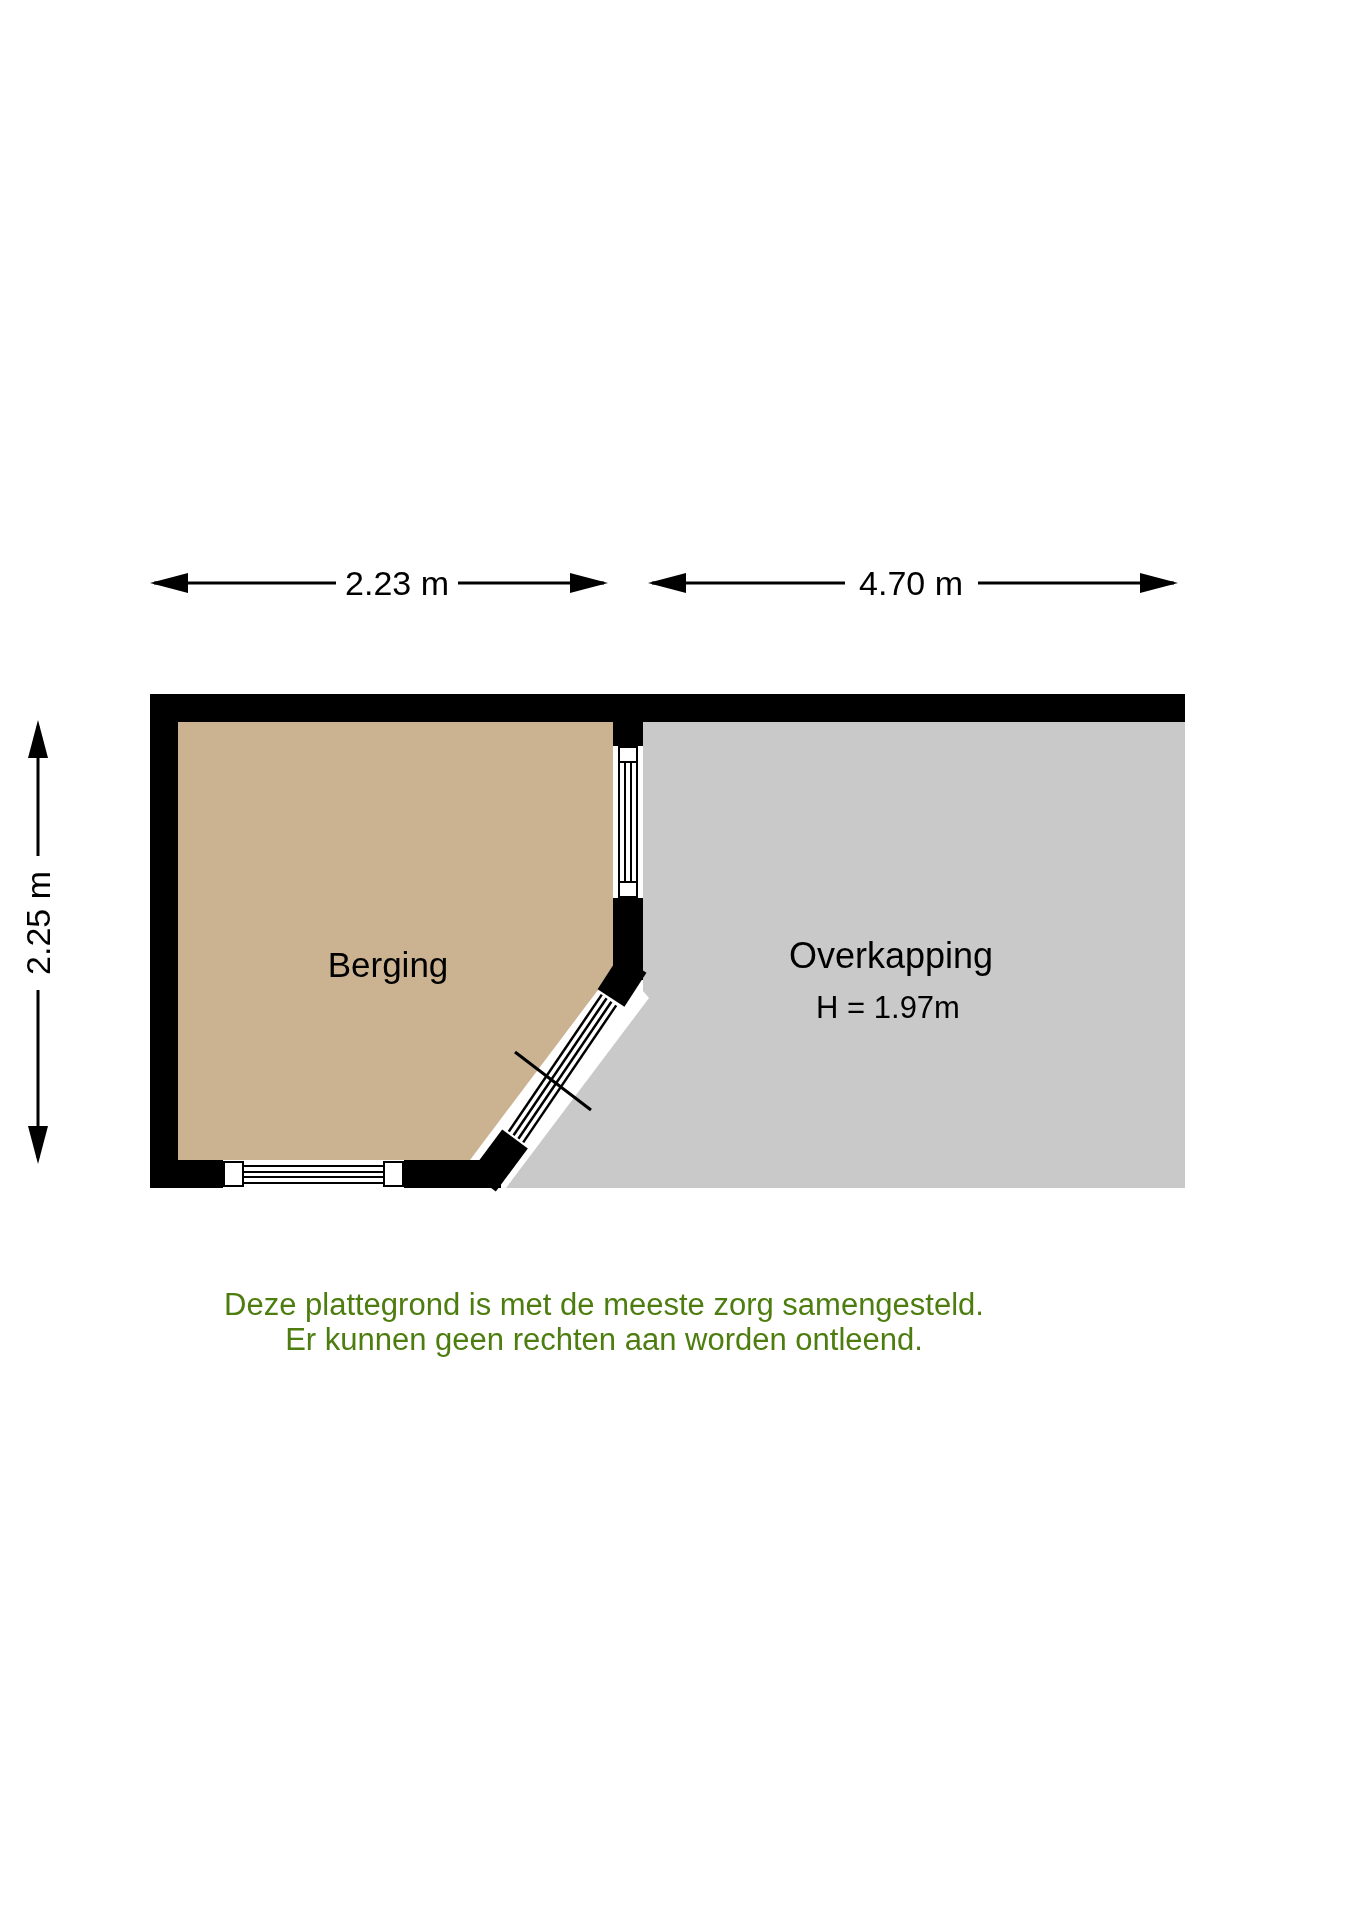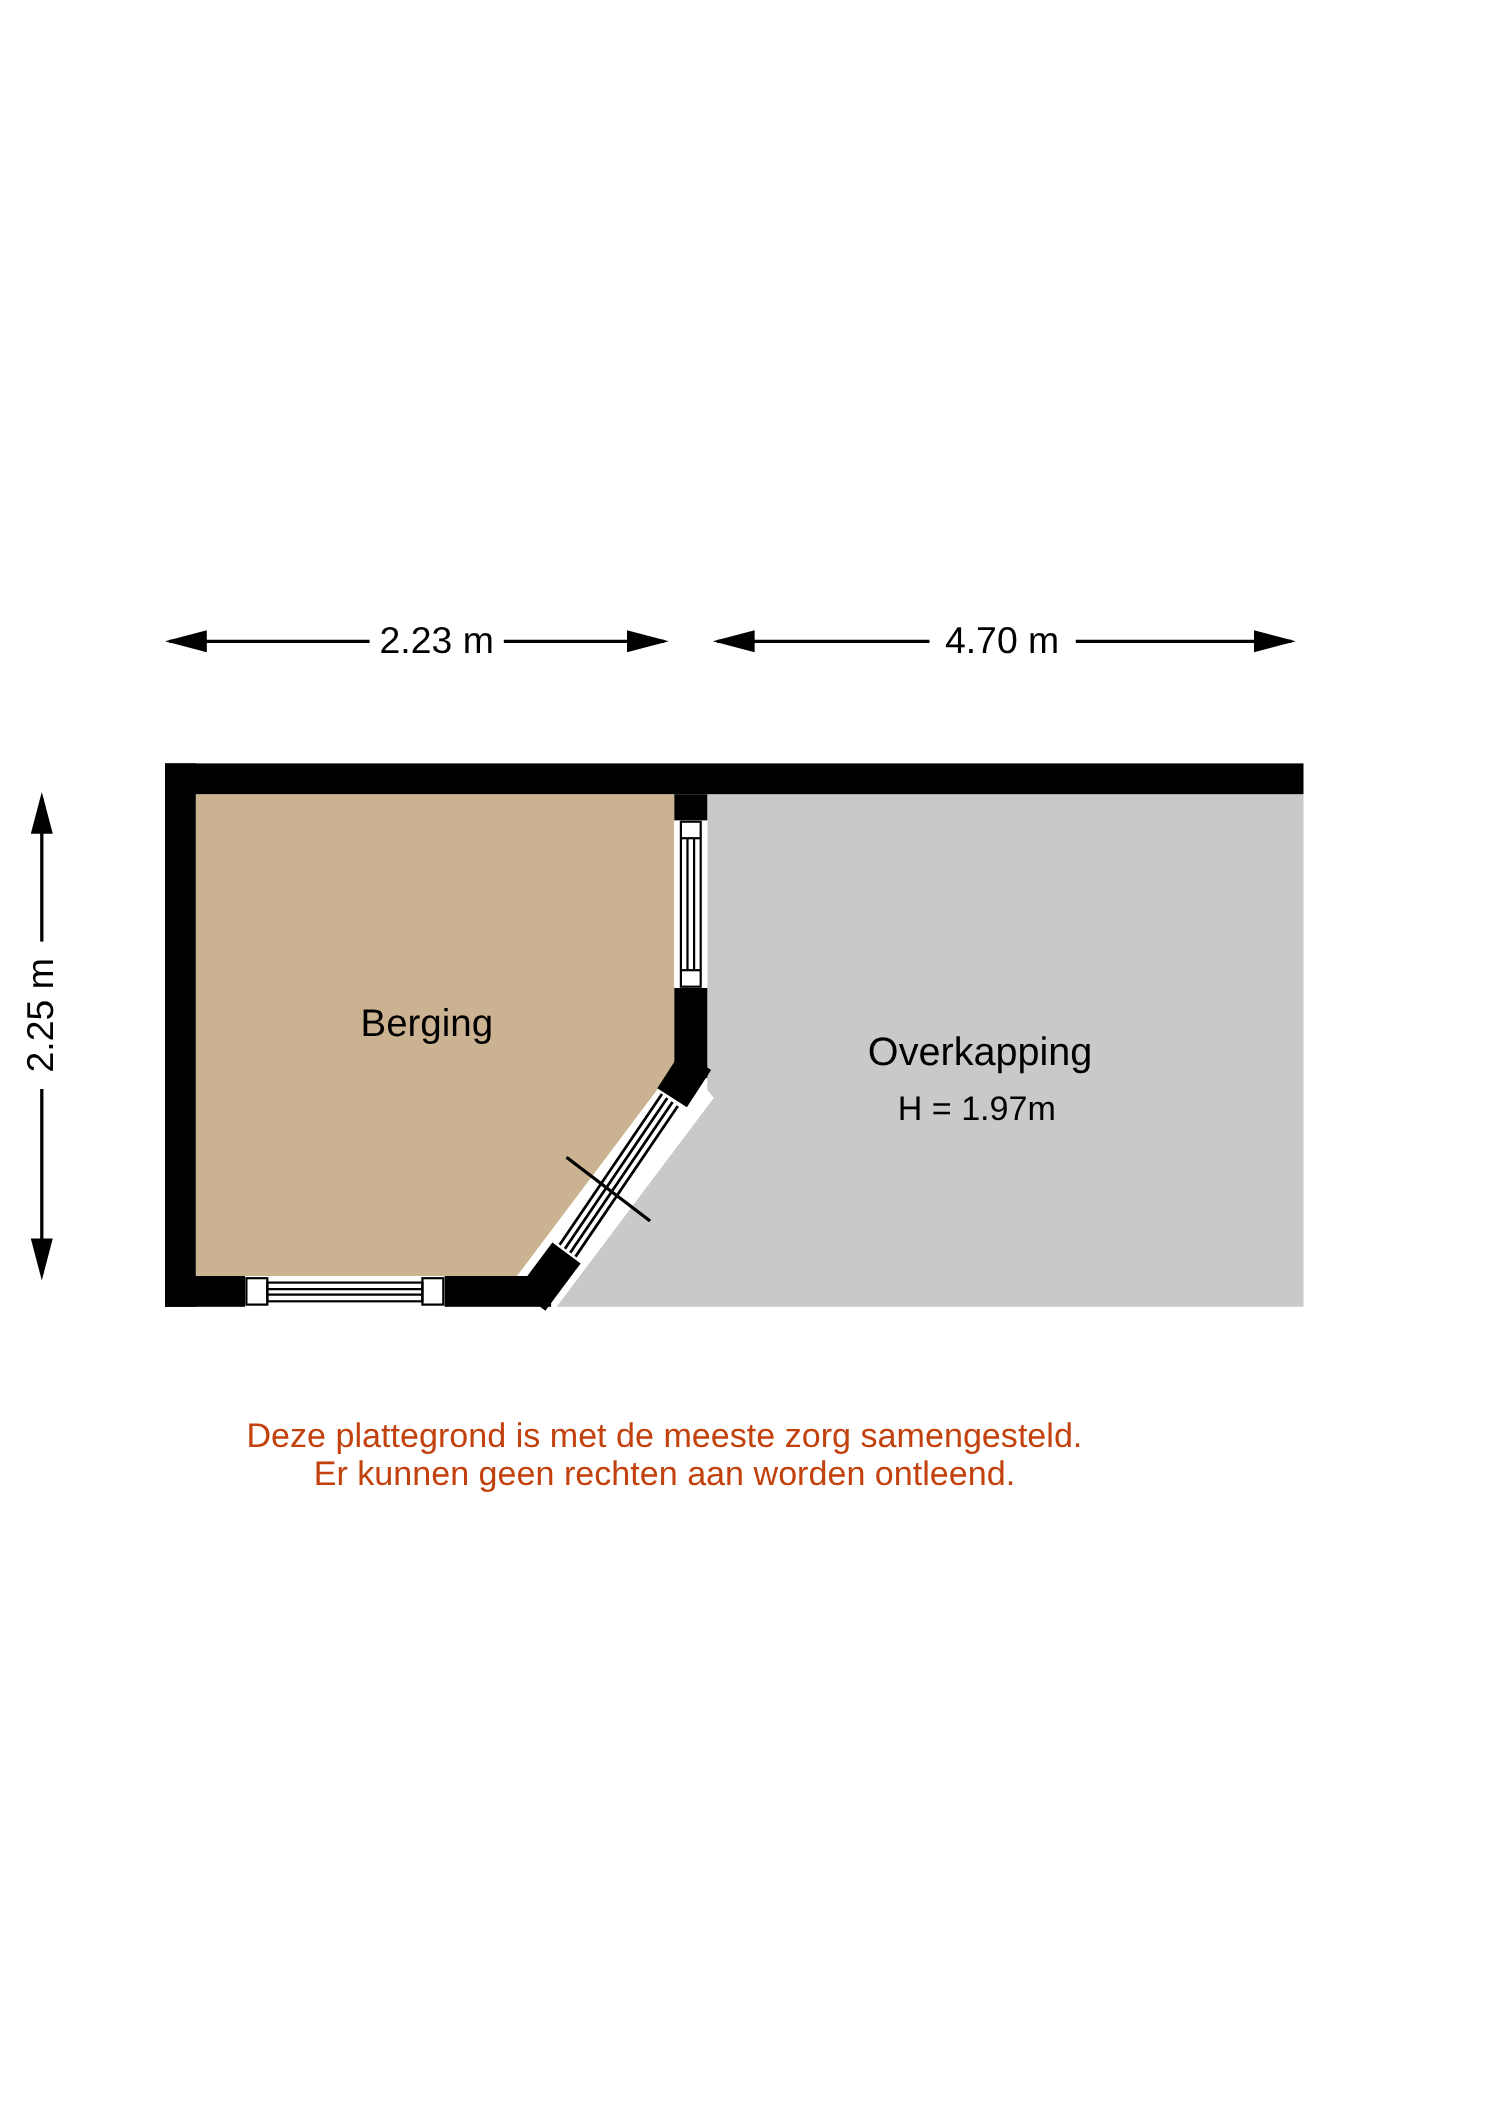--- a/index.html
+++ b/index.html
@@ -21,21 +21,21 @@
   .dim-label{font-size:34px;}
   .room-label{font-size:35px;}
   .room-sub{font-size:31px;}
   #disclaimer{
     position:absolute;
     left:604px;top:1322px;
     transform:translate(-50%,-50%);
     text-align:center;
     font-size:31px;
     line-height:35px;
-    color:#c2410c;
+    color:#4d7c0f;
     white-space:nowrap;
   }
 </style>
 </head>
 <body>
 
 <div id="page">
 
   <svg id="plan-svg" viewBox="0 0 1358 1920" xmlns="http://www.w3.org/2000/svg">
 
@@ -102,21 +102,21 @@
       <polygon points="1318,721 1308,759 1328,759" stroke="none"></polygon>
       <polygon points="1318,1193 1308,1155 1328,1155" stroke="none"></polygon>
     </g>
   </svg>
 
   <div class="lbl dim-label" style="left:397px;top:583px;">2.23 m</div>
   <div class="lbl dim-label" style="left:911px;top:583px;">4.70 m</div>
   <div class="lbl vert dim-label" style="left:38px;top:923px;">2.25 m</div>
   <div class="lbl vert dim-label" style="left:1318px;top:971px;">2.39 m</div>
 
-  <div class="lbl room-label" style="left:388px;top:931px;">Berging</div>
+  <div class="lbl room-label" style="left:388px;top:965px;">Berging</div>
   <div class="lbl room-label" style="left:891px;top:956px;font-size:36px;">Overkapping</div>
   <div class="lbl room-sub" style="left:888px;top:1008px;">H = 1.97m</div>
 
   <div id="disclaimer">
     <div>Deze plattegrond is met de meeste zorg samengesteld.</div>
     <div>Er kunnen geen rechten aan worden ontleend.</div>
   </div>
 
 </div>
 

